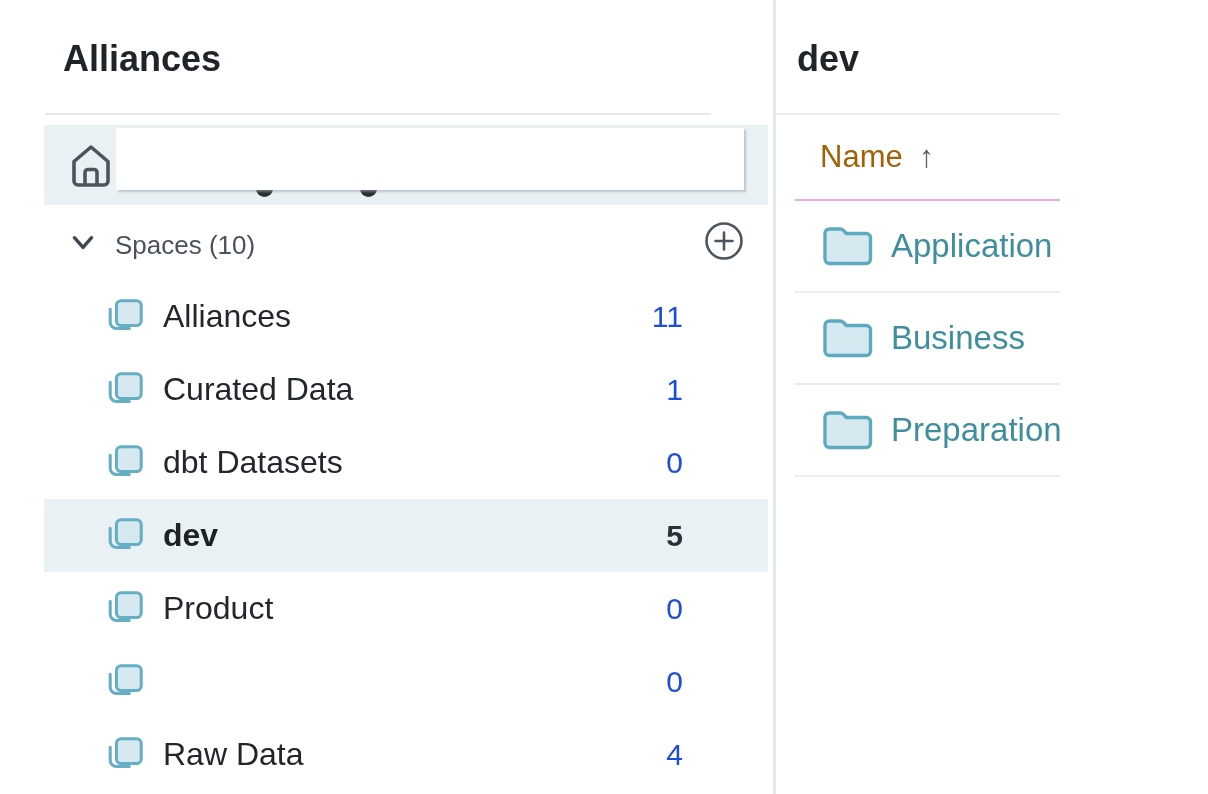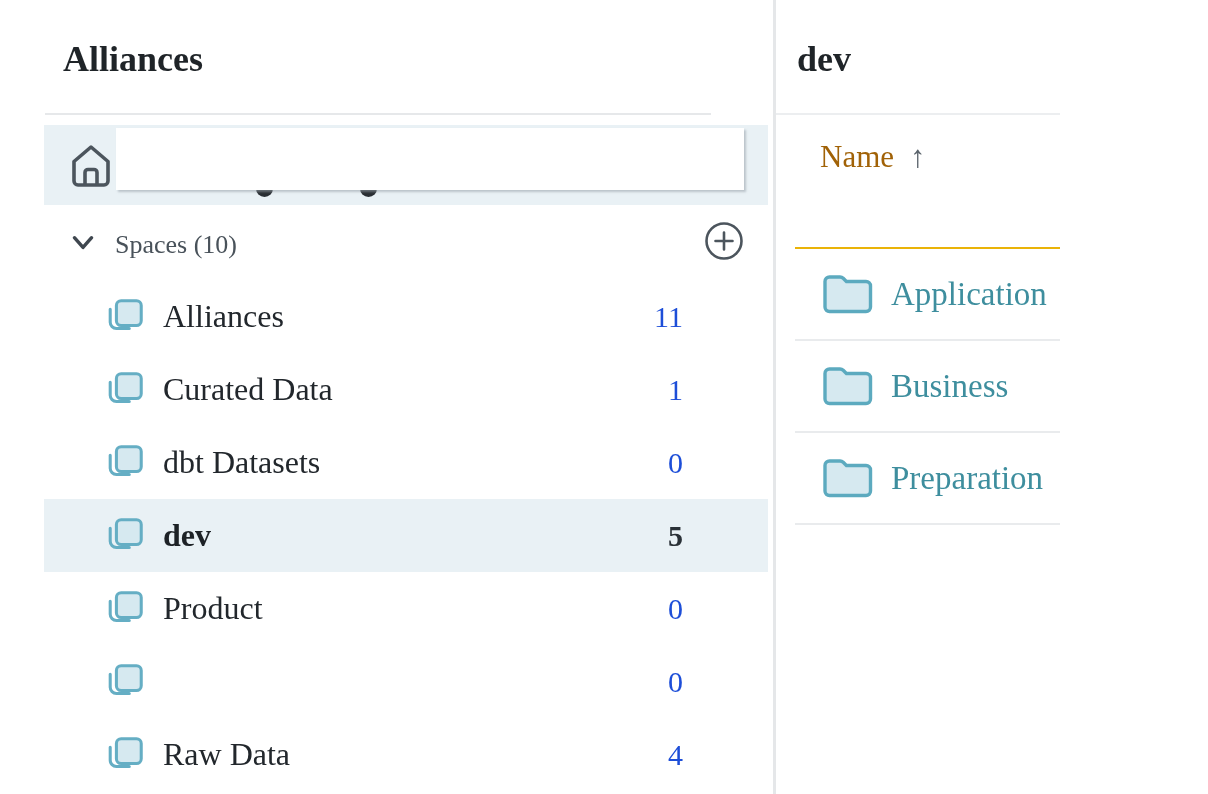--- a/index.html
+++ b/index.html
@@ -1,18 +1,18 @@
 <!DOCTYPE html>
 <html><head>
 <meta charset="utf-8">
 <style>
   html,body { margin:0; padding:0; background:#ffffff; }
   .screen {
     position:relative; width:1060px; height:794px; overflow:hidden;
-    background:#ffffff; font-family:Liberation Serif, serif; color:#23282d;
+    background:#ffffff; font-family:Liberation Sans, sans-serif; color:#23282d;
   }
 
   
   .left-panel { position:absolute; left:0; top:0; width:773px; height:794px; }
   .lp-title { position:absolute; left:63px; top:41px; font-size:36px; line-height:36px; font-weight:700; color:#1f2428; }
   .lp-title-divider { position:absolute; left:45px; top:113px; width:666px; height:2px; background:#e6e8ea; }
 
   .home-row { position:absolute; left:44px; top:125px; width:724px; height:80px; background:#e9f1f5; }
   .home-icon { position:absolute; left:21px; top:15px; width:52px; height:52px; }
   .redaction-box { position:absolute; left:72px; top:3px; width:628px; height:62px; background:#ffffff;
@@ -41,21 +41,21 @@
 
   
   .right-panel { position:absolute; left:776px; top:0; width:432px; height:794px; }
   .rp-title { position:absolute; left:21px; top:41px; font-size:36px; line-height:36px; font-weight:700; color:#1f2428; }
   .rp-title-divider { position:absolute; left:0; top:113px; width:432px; height:2px; background:#eceef0; }
 
   .name-header { position:absolute; left:44px; top:140px; display:flex; align-items:baseline; gap:16px; cursor:pointer; }
   .name-header-label { font-size:31px; line-height:34px; color:#a16207; }
   .sort-arrow { font-size:31px; line-height:34px; color:#5b646c; }
 
-  .folder-table { position:absolute; left:19px; top:199px; width:413px; border-top:2px solid #eab308;margin-top:48px; }
+  .folder-table { position:absolute; left:19px; top:199px; width:413px; border-top:2px solid #f9a8d4; }
   .folder-row { height:92px; display:flex; align-items:center; padding-left:26px;
                 border-bottom:2px solid #e9ebed; box-sizing:border-box; cursor:pointer; }
   .folder-icon { width:54px; height:44px; margin-right:16px; flex:none; }
   .folder-link { font-size:33px; color:#3e8e9e; text-decoration:none; white-space:nowrap; }
 </style>
 </head>
 <body>
 
 <div class="screen">
 

